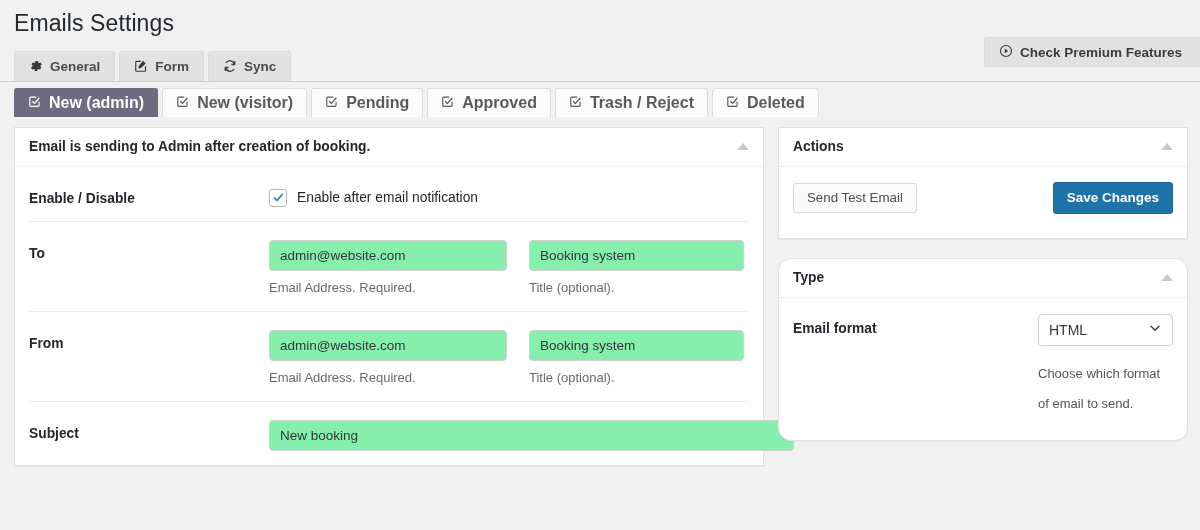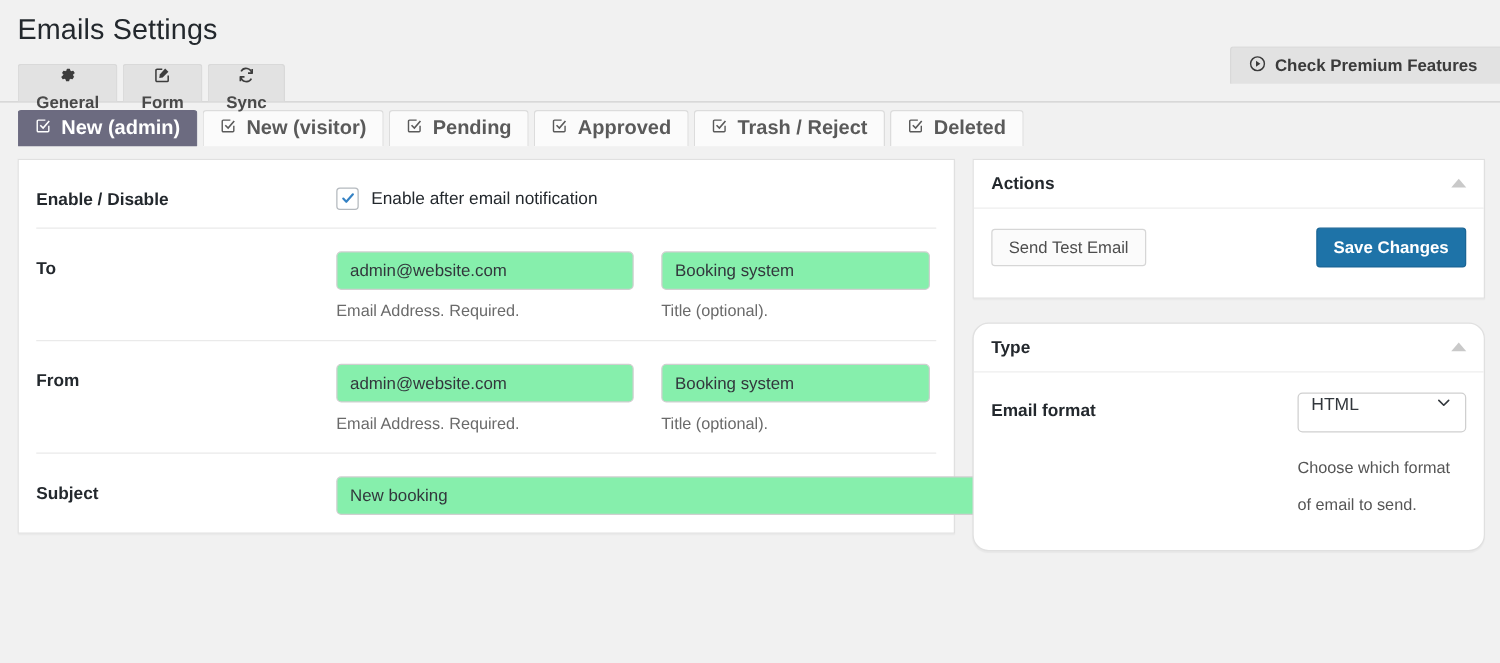--- a/index.html
+++ b/index.html
@@ -40,21 +40,20 @@
     background: #e2e2e2;
     border: 1px solid #d9d9d9;
     border-bottom: none;
     border-radius: 3px 3px 0 0;
     font-size: 13.5px;
     font-weight: bold;
     color: #4a4a4a;
     margin-right: 4px;
     white-space: nowrap;
     cursor: pointer;
-    flex-direction: column;
   }
   .tab.active {
     background: #6b6b6b;
     border-color: #6b6b6b;
     color: #ffffff;
   }
   .tab.highlight {
     outline: 3px solid #e8072a;
     outline-offset: 0px;
     position: relative;
@@ -252,20 +251,21 @@
     padding-top: 7px;
   }
   .type-field { width: 135px; flex: none; }
   .selectbox {
     height: 32px;
     width: 100%;
     border: 1px solid #cfcfcf;
     border-radius: 4px;
     background: #fff;
     display: flex;
+    align-items: center;
     justify-content: space-between;
     padding: 0 10px;
     font-size: 14px;
     color: #32373c;
     cursor: pointer;
   }
   .type-hint {
     font-size: 13px;
     color: #555;
     margin-top: 13px;
@@ -384,20 +384,24 @@
     </span>
     <span>Deleted</span>
   </div>
 </div>
 
 <div class="content">
 
   <div class="col-main">
     <div class="panel">
 
+      <div class="panel-head">
+        <div class="ptitle">Email is sending to Admin after creation of booking.</div>
+        <div class="collapse-tri"></div>
+      </div>
 
       <div class="panel-body">
 
         <div class="frow">
           <div class="flabel">Enable / Disable</div>
           <div class="fields">
             <div class="cbwrap">
               <div class="cbox">
                 <svg width="13" height="13" viewBox="0 0 16 16" fill="none" stroke="#3582c4" stroke-width="2.1" stroke-linecap="round" stroke-linejoin="round">
                   <path d="M3.2 8.4l3 3.2 6.5-7.4"></path>

